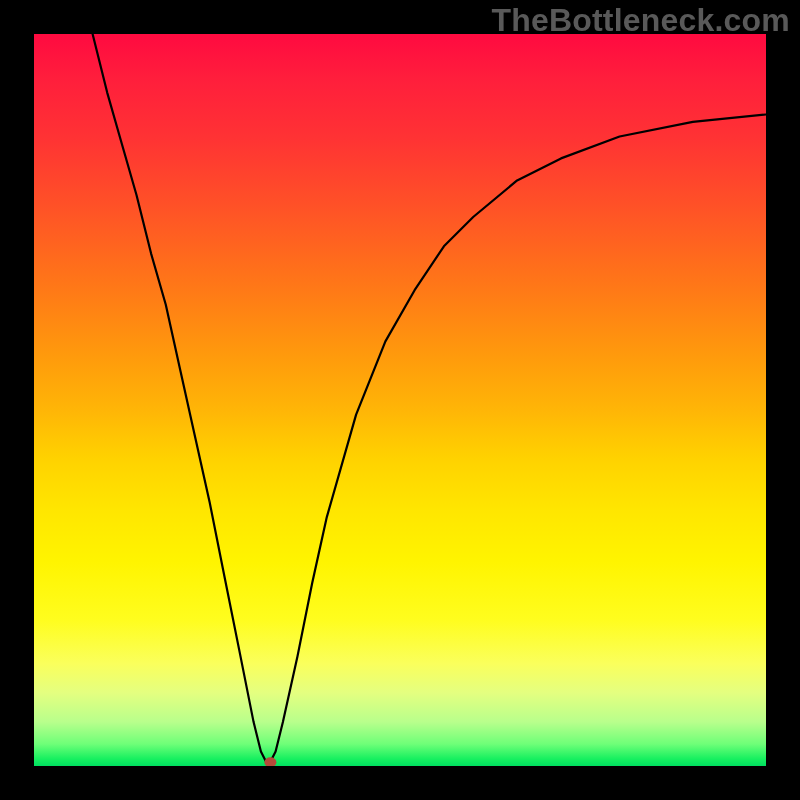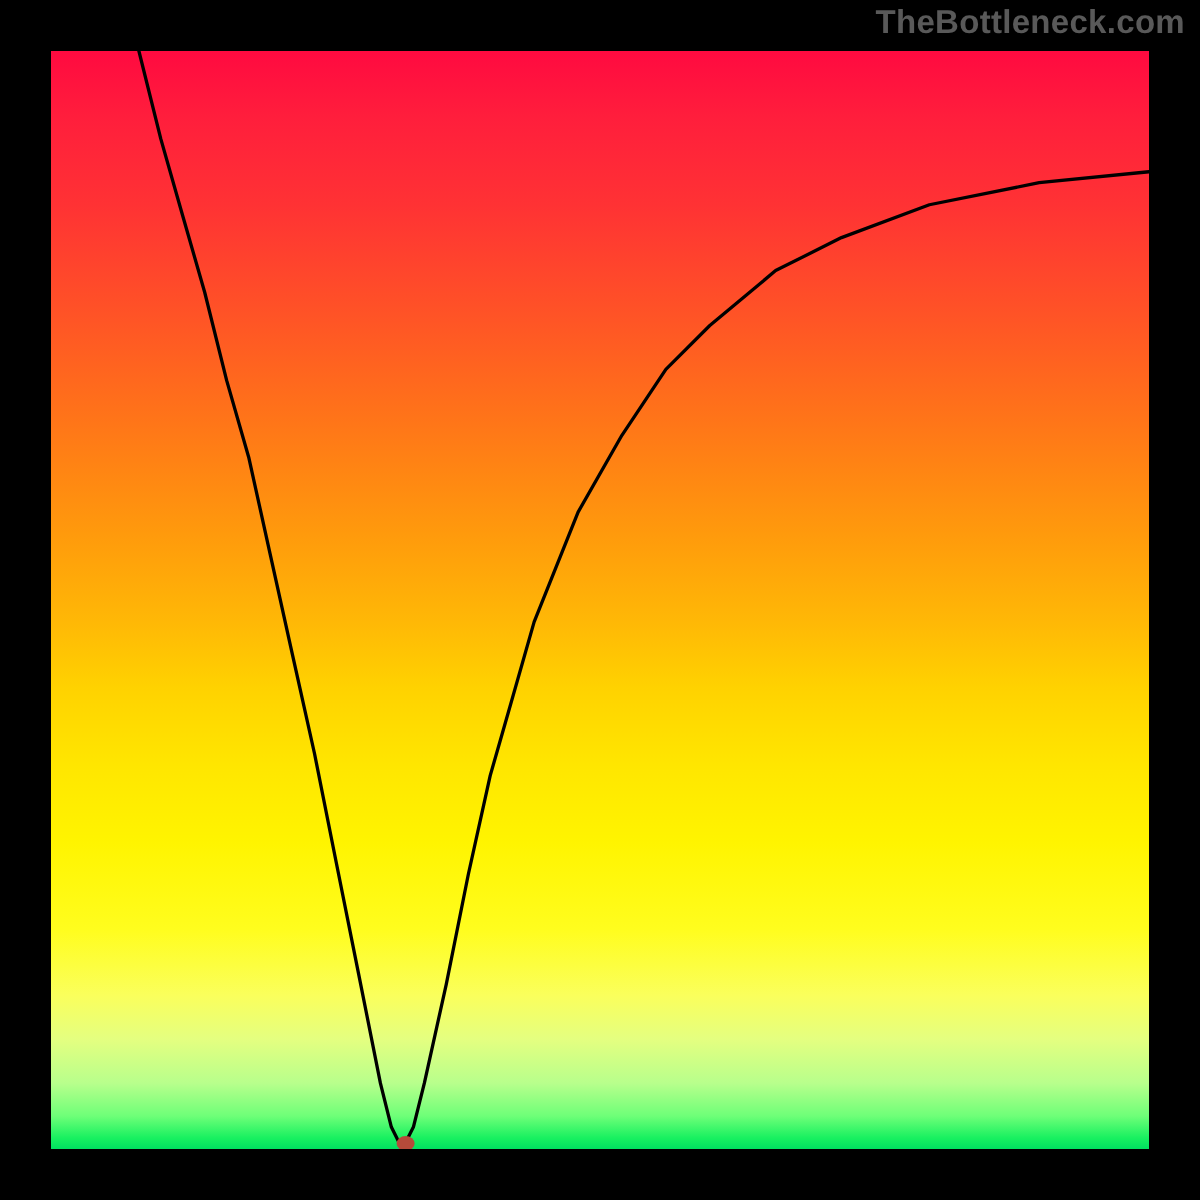--- a/index.html
+++ b/index.html
@@ -14,21 +14,21 @@
   .frame {
     position: relative;
     width: 800px;
     height: 800px;
     background: #000;
   }
   .watermark {
     position: absolute;
     top: 2px;
     right: 10px;
-    font-size: 22px;
+    font-size: 32px;
     font-weight: 600;
     color: #595959;
     letter-spacing: 0.2px;
     font-family: Arial, Helvetica, sans-serif;
   }
   
   .plot-area {
     position: absolute;
     left: 34px;
     top: 34px;

